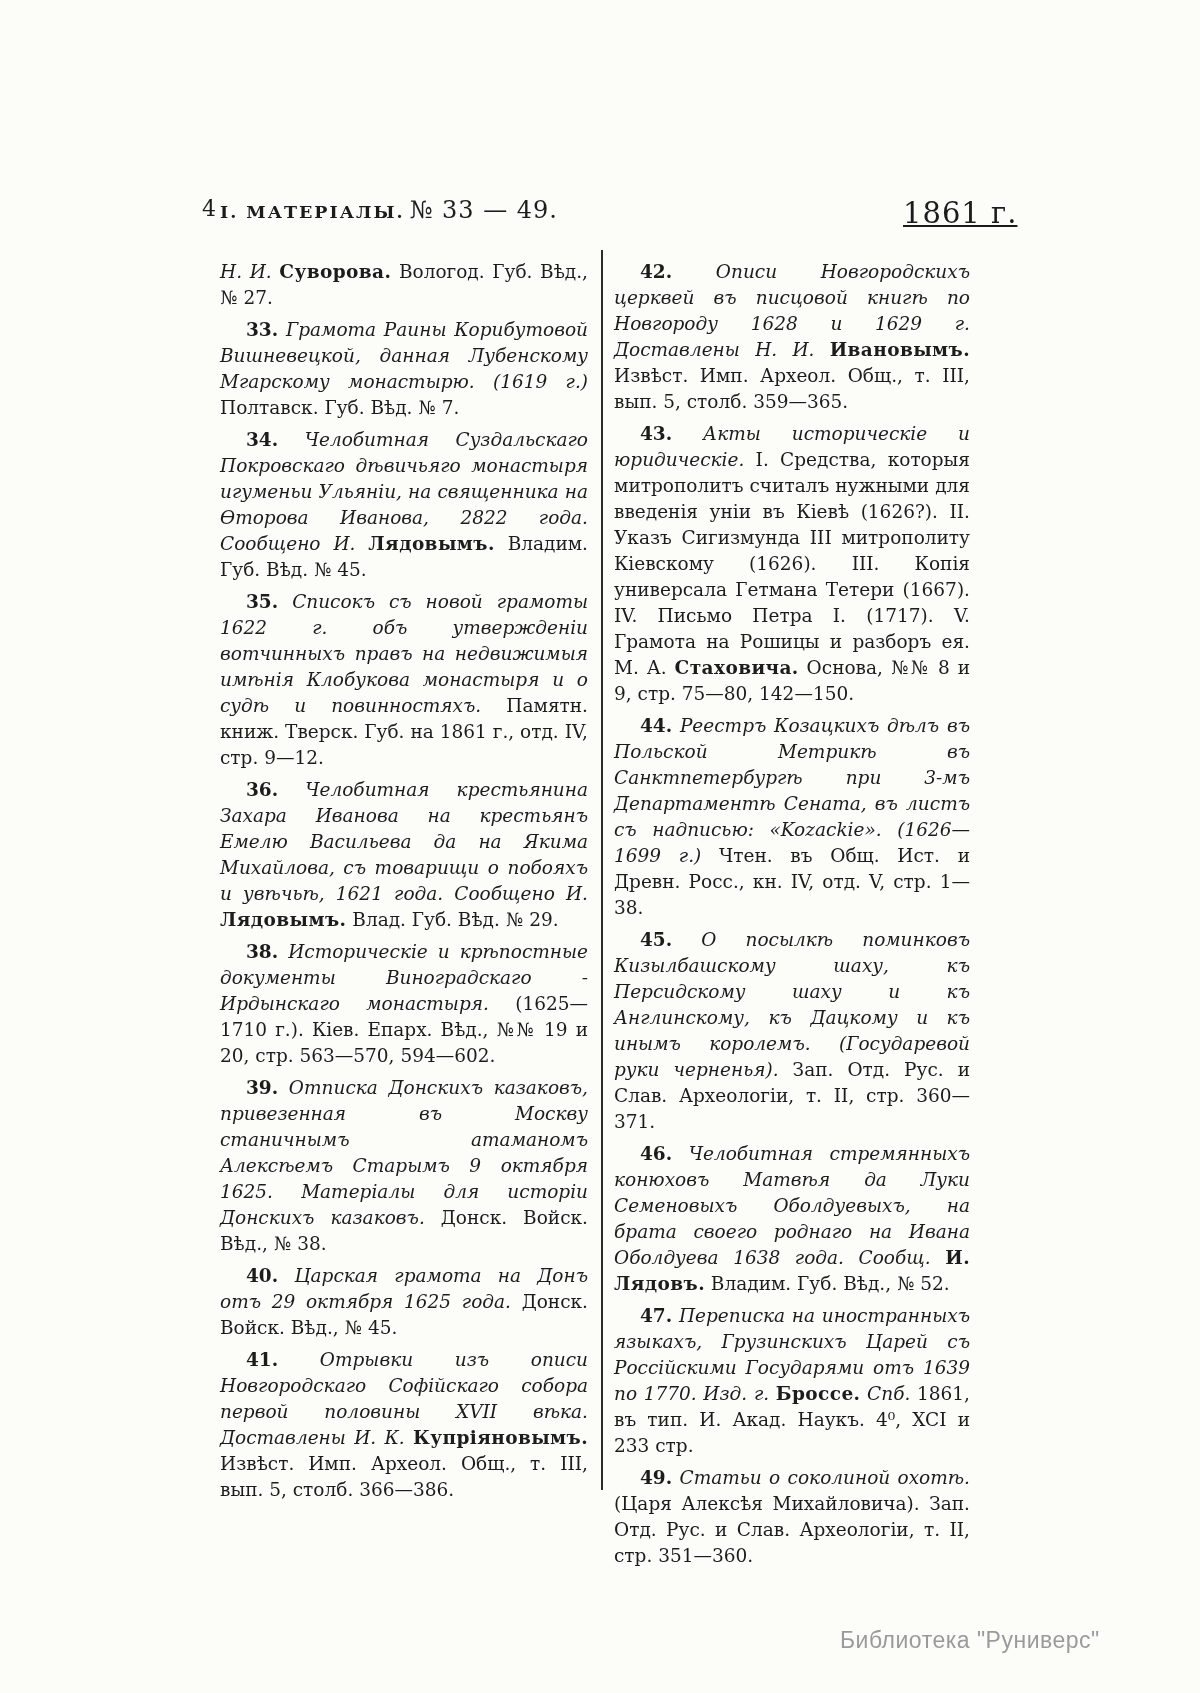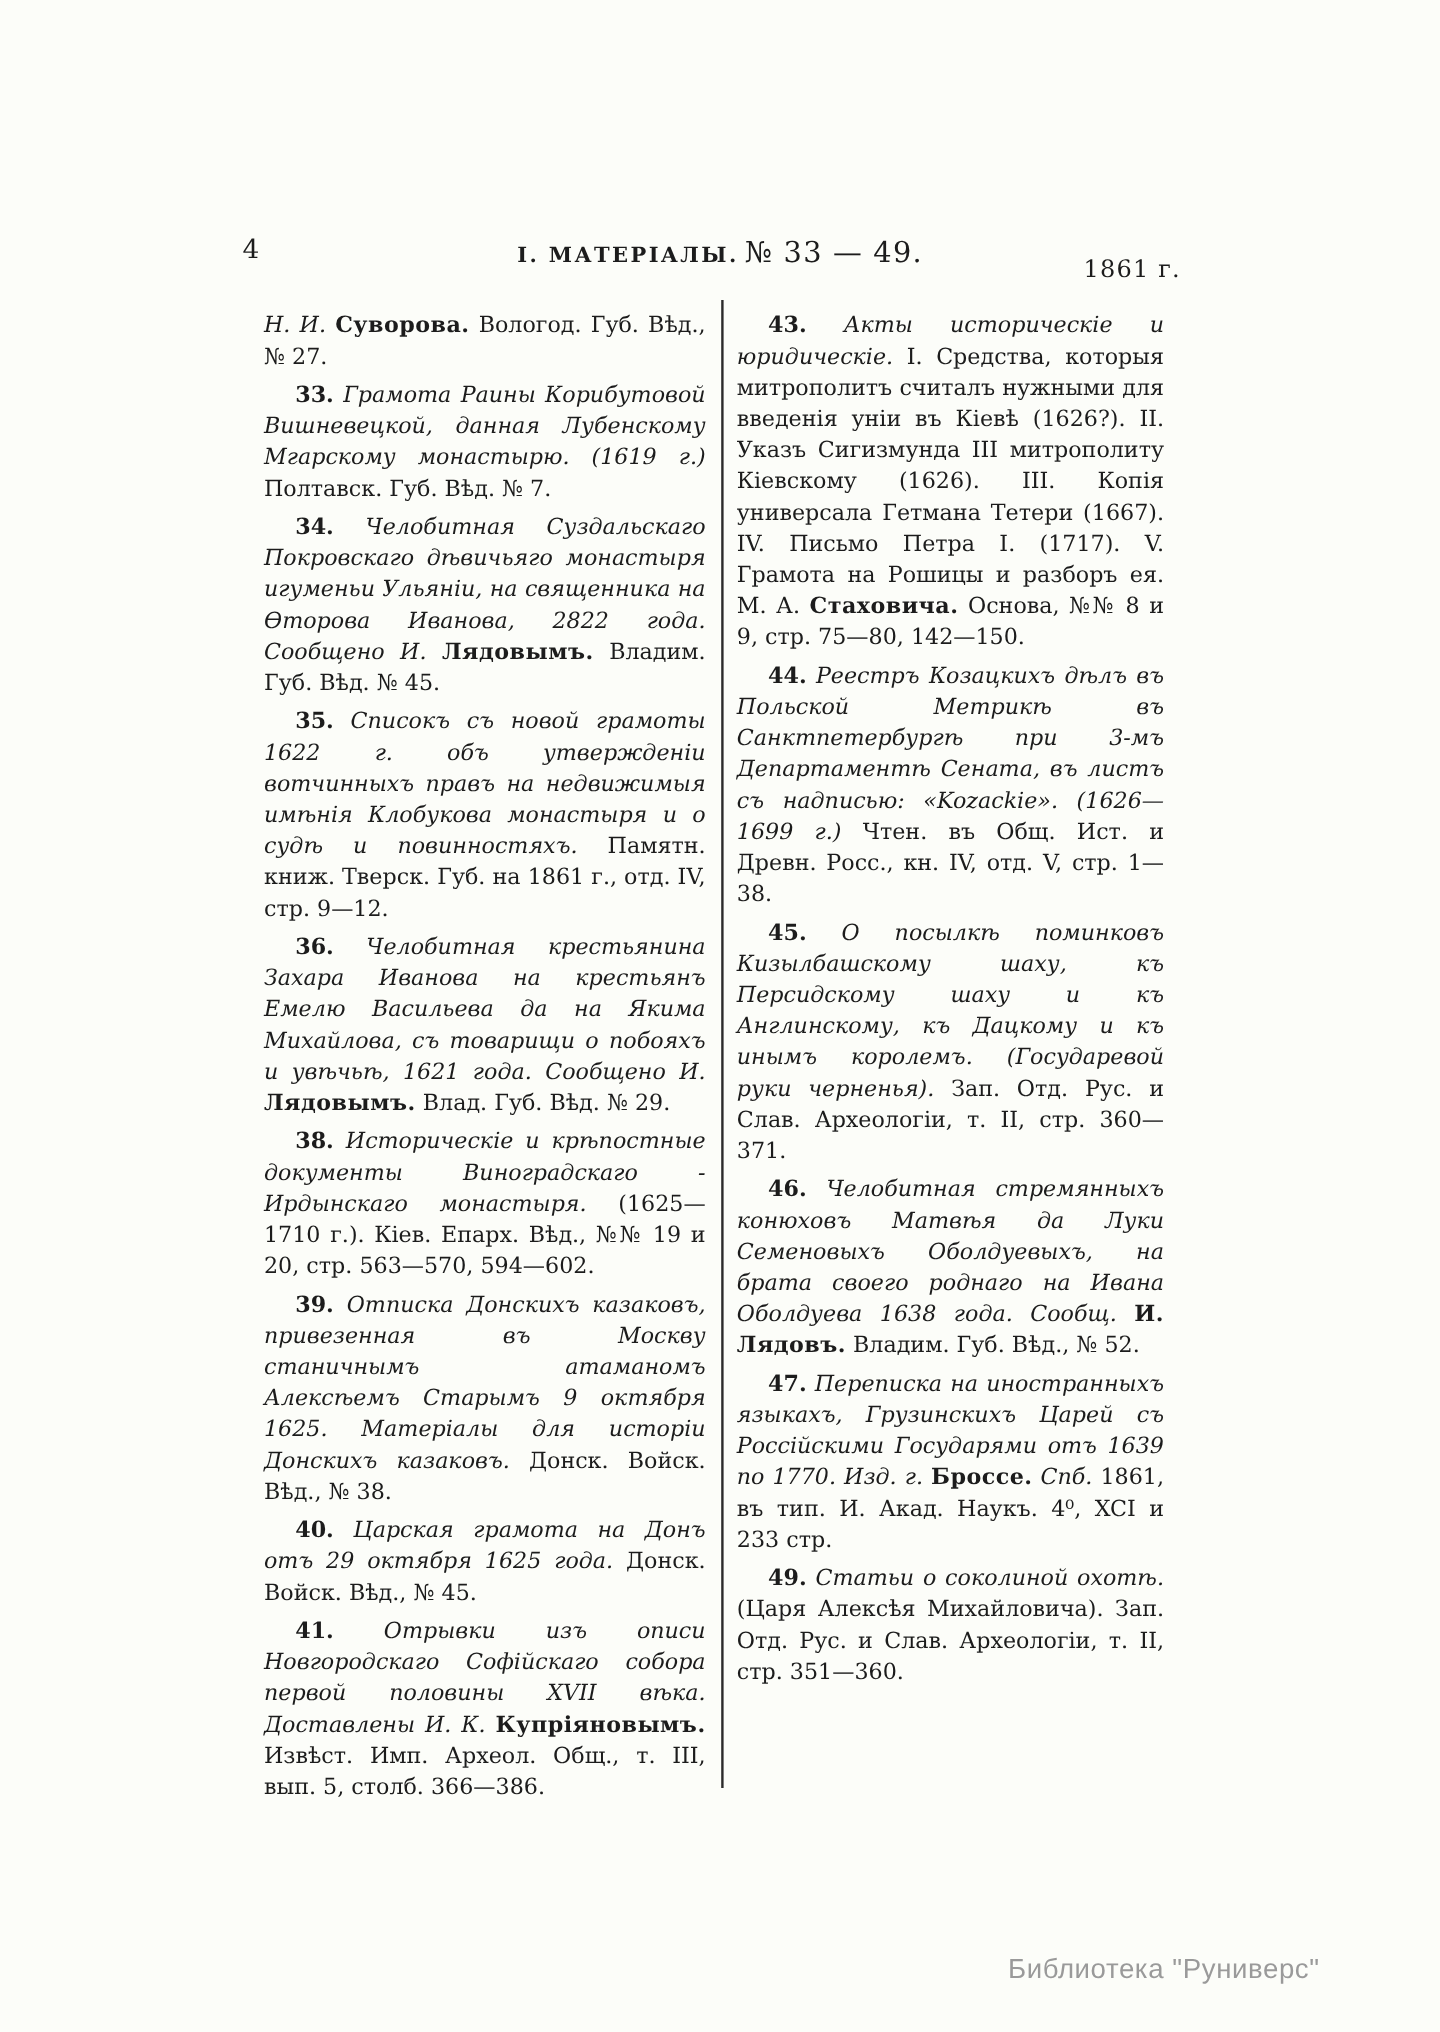--- a/index.html
+++ b/index.html
@@ -6,27 +6,27 @@
   body{
     width:1200px;height:1693px;position:relative;overflow:hidden;
     background:#fcfdf9;color:#1c1c1c;
     font-family:"DejaVu Serif","Liberation Serif",serif;
   }
   .page{position:absolute;inset:0;}
   .pagenum{
     position:absolute;left:202px;top:196px;font-size:22px;
   }
   .running-head{
-    position:absolute;left:220px;top:196px;width:760px;text-align:center;
+    position:absolute;left:220px;top:196px;width:760px;
     white-space:nowrap;
   }
   .running-head .sect{font-size:17.5px;letter-spacing:2px;font-weight:600;}
   .running-head .range{font-size:24px;letter-spacing:1px;}
   .year{
-    position:absolute;left:903px;top:212px;font-size:20px;letter-spacing:1px;
+    position:absolute;left:903px;top:196px;font-size:29px;letter-spacing:1px;text-decoration:underline;
   }
   .divider{
     position:absolute;left:601px;top:250px;width:2px;height:1240px;background:#2b2b2b;
   }
   .col{
     position:absolute;top:255px;text-align:justify;
     font-size:18.5px;line-height:26px;
   }
   .col-left{left:220px;width:368px;}
   .col-right{left:614px;width:356px;}
@@ -64,20 +64,21 @@
       <p class="entry"><span class="num">33.</span><span class="i"> Грамота Раины Корибутовой Вишневецкой, данная Лубенскому Мгарскому монастырю. (1619 г.)</span><span class="r"> Полтавск. Губ. Вѣд. № 7.</span></p>
       <p class="entry"><span class="num">34.</span><span class="i"> Челобитная Суздальскаго Покровскаго дѣвичьяго монастыря игуменьи Ульяніи, на священника на Ѳторова Иванова, 2822 года. Сообщено И. </span><span class="b">Лядовымъ.</span><span class="r"> Владим. Губ. Вѣд. № 45.</span></p>
       <p class="entry"><span class="num">35.</span><span class="i"> Списокъ съ новой грамоты 1622 г. объ утвержденіи вотчинныхъ правъ на недвижимыя имѣнія Клобукова монастыря и о судѣ и повинностяхъ.</span><span class="r"> Памятн. книж. Тверск. Губ. на 1861 г., отд. IV, стр. 9—12.</span></p>
       <p class="entry"><span class="num">36.</span><span class="i"> Челобитная крестьянина Захара Иванова на крестьянъ Емелю Васильева да на Якима Михайлова, съ товарищи о побояхъ и увѣчьѣ, 1621 года. Сообщено И. </span><span class="b">Лядовымъ.</span><span class="r"> Влад. Губ. Вѣд. № 29.</span></p>
       <p class="entry"><span class="num">38.</span><span class="i"> Историческіе и крѣпостные документы Виноградскаго - Ирдынскаго монастыря.</span><span class="r"> (1625—1710 г.). Кіев. Епарх. Вѣд., №№ 19 и 20, стр. 563—570, 594—602.</span></p>
       <p class="entry"><span class="num">39.</span><span class="i"> Отписка Донскихъ казаковъ, привезенная въ Москву станичнымъ атаманомъ Алексѣемъ Старымъ 9 октября 1625. Матеріалы для исторіи Донскихъ казаковъ.</span><span class="r"> Донск. Войск. Вѣд., № 38.</span></p>
       <p class="entry"><span class="num">40.</span><span class="i"> Царская грамота на Донъ отъ 29 октября 1625 года.</span><span class="r"> Донск. Войск. Вѣд., № 45.</span></p>
       <p class="entry"><span class="num">41.</span><span class="i"> Отрывки изъ описи Новгородскаго Софійскаго собора первой половины XVII вѣка. Доставлены И. К. </span><span class="b">Купріяновымъ.</span><span class="r"> Извѣст. Имп. Археол. Общ., т. III, вып. 5, столб. 366—386.</span></p>
     </div>
   <div class="col col-right" id="col-right">
+      <p class="entry"><span class="num">42.</span><span class="i"> Описи Новгородскихъ церквей въ писцовой книгѣ по Новгороду 1628 и 1629 г. Доставлены Н. И. </span><span class="b">Ивановымъ.</span><span class="r"> Извѣст. Имп. Археол. Общ., т. III, вып. 5, столб. 359—365.</span></p>
       <p class="entry"><span class="num">43.</span><span class="i"> Акты историческіе и юридическіе.</span><span class="r"> I. Средства, которыя митрополитъ считалъ нужными для введенія уніи въ Кіевѣ (1626?). II. Указъ Сигизмунда III митрополиту Кіевскому (1626). III. Копія универсала Гетмана Тетери (1667). IV. Письмо Петра I. (1717). V. Грамота на Рошицы и разборъ ея. М. А. </span><span class="b">Стаховича.</span><span class="r"> Основа, №№ 8 и 9, стр. 75—80, 142—150.</span></p>
       <p class="entry"><span class="num">44.</span><span class="i"> Реестръ Козацкихъ дѣлъ въ Польской Метрикѣ въ Санктпетербургѣ при 3-мъ Департаментѣ Сената, въ листъ съ надписью: «Kozackie». (1626—1699 г.)</span><span class="r"> Чтен. въ Общ. Ист. и Древн. Росс., кн. IV, отд. V, стр. 1—38.</span></p>
       <p class="entry"><span class="num">45.</span><span class="i"> О посылкѣ поминковъ Кизылбашскому шаху, къ Персидскому шаху и къ Англинскому, къ Дацкому и къ инымъ королемъ. (Государевой руки черненья).</span><span class="r"> Зап. Отд. Рус. и Слав. Археологіи, т. II, стр. 360—371.</span></p>
       <p class="entry"><span class="num">46.</span><span class="i"> Челобитная стремянныхъ конюховъ Матвѣя да Луки Семеновыхъ Оболдуевыхъ, на брата своего роднаго на Ивана Оболдуева 1638 года. Сообщ. </span><span class="b">И. Лядовъ.</span><span class="r"> Владим. Губ. Вѣд., № 52.</span></p>
       <p class="entry"><span class="num">47.</span><span class="i"> Переписка на иностранныхъ языкахъ, Грузинскихъ Царей съ Россійскими Государями отъ 1639 по 1770. Изд. г. </span><span class="b">Броссе.</span><span class="i"> Спб.</span><span class="r"> 1861, въ тип. И. Акад. Наукъ. 4⁰, XCI и 233 стр.</span></p>
       <p class="entry"><span class="num">49.</span><span class="i"> Статьи о соколиной охотѣ.</span><span class="r"> (Царя Алексѣя Михайловича). Зап. Отд. Рус. и Слав. Археологіи, т. II, стр. 351—360.</span></p>
     </div>
 
   <div class="watermark">Библиотека "Руниверс"</div>
 

